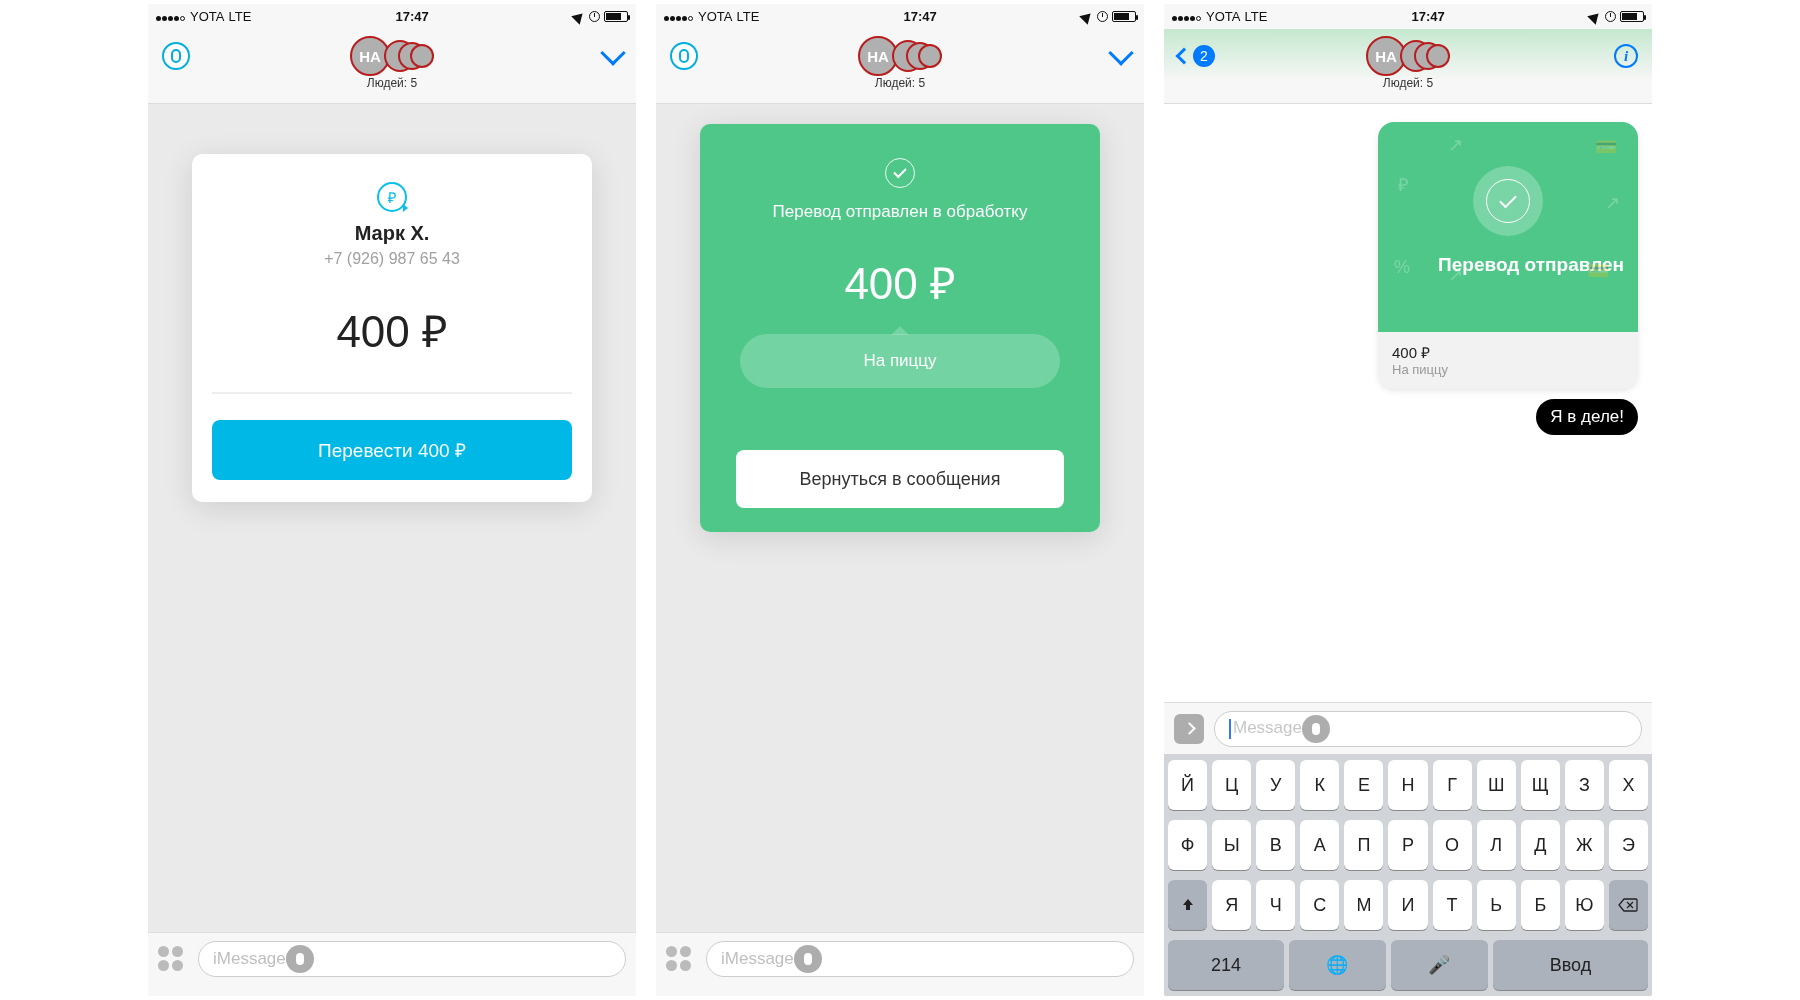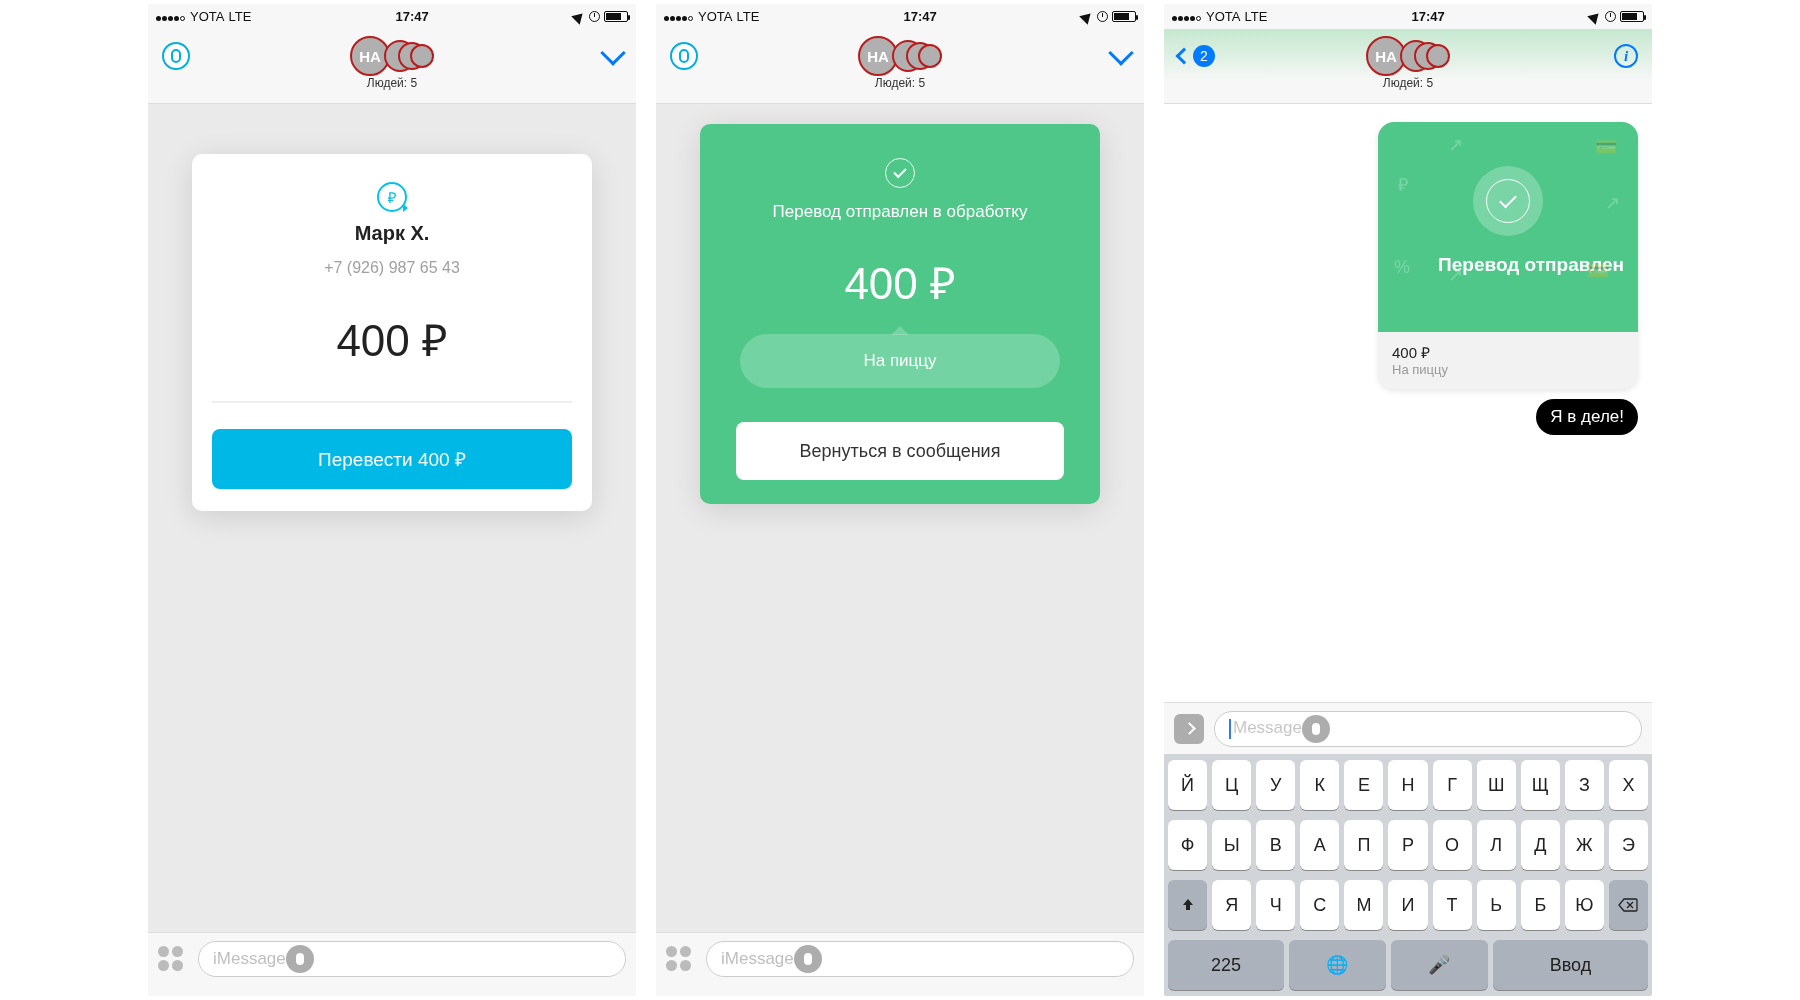--- a/index.html
+++ b/index.html
@@ -27,41 +27,41 @@
   .back-btn{display:flex;align-items:center;gap:3px;}
   .chev-left{width:12px;height:12px;border-left:3px solid #007aff;border-bottom:3px solid #007aff;transform:rotate(45deg);}
   .badge{width:22px;height:22px;border-radius:50%;background:#007aff;color:#fff;font-size:14px;display:flex;align-items:center;justify-content:center;}
   .info-icon{width:24px;height:24px;border-radius:50%;border:2px solid #007aff;color:#007aff;display:flex;align-items:center;justify-content:center;font-family:Georgia,serif;font-style:italic;font-size:15px;font-weight:600;}
   .content{flex:1;background:#eaeaea;display:flex;flex-direction:column;align-items:center;padding:50px 20px 20px;}
   
   .card{width:400px;background:#fff;border-radius:10px;box-shadow:0 6px 30px rgba(0,0,0,.12);padding:28px 20px 22px;display:flex;flex-direction:column;align-items:center;}
   .ruble-icon{width:30px;height:30px;border:2px solid #06c0eb;border-radius:50%;display:flex;align-items:center;justify-content:center;color:#06c0eb;font-size:15px;position:relative;margin-bottom:10px;}
   .ruble-icon::after{content:"";position:absolute;right:-3px;bottom:-2px;width:0;height:0;border-left:5px solid #06c0eb;border-top:4px solid transparent;border-bottom:4px solid transparent;}
   .recipient-name{font-size:20px;font-weight:600;color:#222;}
-  .recipient-phone{font-size:16px;color:#a0a0a0;margin-top:14px;}
+  .recipient-phone{font-size:16px;color:#a0a0a0;margin-top:5px;}
   .amount{font-size:44px;font-weight:300;color:#222;margin:32px 0;}
   .divider{width:100%;height:1px;background:#eee;}
   .card-row{width:100%;display:flex;align-items:center;padding:18px 4px;}
   .card-img{width:54px;height:34px;border-radius:4px;background:linear-gradient(135deg,#f0f0f0,#ddd);border:1px solid #ccc;margin-right:14px;position:relative;}
   .card-img::after{content:"";position:absolute;right:4px;bottom:3px;width:14px;height:6px;background:#3a5ba0;border-radius:1px;}
   .card-info{flex:1;}
   .card-name{font-size:17px;color:#222;}
   .card-bal{font-size:15px;color:#888;}
   .circ-chev{width:26px;height:26px;border-radius:50%;border:1px solid #ccc;display:flex;align-items:center;justify-content:center;}
   .circ-chev::after{content:"";width:7px;height:7px;border-right:1.5px solid #999;border-bottom:1.5px solid #999;transform:rotate(45deg);margin-top:-3px;}
   .primary-btn{width:100%;height:60px;background:#00b8e6;border-radius:8px;color:#fff;font-size:19px;display:flex;align-items:center;justify-content:center;margin-top:26px;}
   
   .card.green{background:#4ec789;}
   .check-circle{width:30px;height:30px;border:1.5px solid rgba(255,255,255,.9);border-radius:50%;display:flex;align-items:center;justify-content:center;margin-bottom:14px;}
   .check-circle::after{content:"";width:10px;height:5px;border-left:2px solid #fff;border-bottom:2px solid #fff;transform:rotate(-45deg);margin-top:-3px;}
   .status-text{font-size:17px;color:#fff;font-weight:400;}
   .amount.white{color:#fff;margin:30px 0 22px;}
   .pill{position:relative;width:320px;height:54px;background:rgba(255,255,255,.22);border-radius:30px;display:flex;align-items:center;justify-content:center;color:#fff;font-size:17px;margin-bottom:34px;}
   .pill::before{content:"";position:absolute;top:-8px;left:50%;transform:translateX(-50%);width:0;height:0;border-left:9px solid transparent;border-right:9px solid transparent;border-bottom:9px solid rgba(255,255,255,.22);}
-  .white-btn{width:100%;height:58px;background:#fff;border-radius:8px;color:#333;font-size:18px;display:flex;align-items:center;justify-content:center;}
+  .white-btn{width:100%;height:58px;background:#fff;border-radius:8px;color:#333;font-size:18px;display:flex;align-items:center;justify-content:center;margin-top:28px;}
   
   .input-bar{height:52px;background:#f7f7f7;border-top:1px solid #ddd;display:flex;align-items:center;padding:0 10px;gap:10px;}
   .apps-icon{width:30px;display:flex;flex-wrap:wrap;gap:3px;}
   .apps-icon span{width:11px;height:11px;background:#bbb;border-radius:50%;}
   .msg-input{flex:1;height:36px;border:1px solid #ccc;border-radius:18px;background:#fff;display:flex;align-items:center;padding:0 6px 0 14px;color:#bfbfbf;font-size:17px;}
   .mic-circle{width:28px;height:28px;border-radius:50%;background:#adadad;display:flex;align-items:center;justify-content:center;}
   .mic-circle::after{content:"";width:8px;height:12px;background:#fff;border-radius:4px;}
   
   .chat-area{flex:1;background:#fff;padding:18px 14px 10px;display:flex;flex-direction:column;align-items:flex-end;gap:10px;}
   .bubble-card{width:260px;border-radius:16px;overflow:hidden;box-shadow:0 2px 6px rgba(0,0,0,.1);background:#f2f2f2;position:relative;}
@@ -341,19 +341,19 @@
         <div class="key">Б</div>
         <div class="key">Ю</div>
         <div class="key dark shift">
           <svg width="20" height="14" viewBox="0 0 20 14">
             <path d="M6 1h12a1 1 0 011 1v10a1 1 0 01-1 1H6L1 7z" fill="none" stroke="#222" stroke-width="1.3"></path>
             <path d="M9 4l6 6M15 4l-6 6" stroke="#222" stroke-width="1.3"></path>
           </svg>
         </div>
       </div>
     <div class="krow">
-      <div class="key dark" style="flex:1.2">225</div>
+      <div class="key dark" style="flex:1.2">214</div>
       <div class="key dark" style="flex:1">🌐</div>
       <div class="key dark" style="flex:1">🎤</div>
       <div class="key dark enter">Ввод</div>
     </div>
   </div>
 </div>
 
 </body></html>

